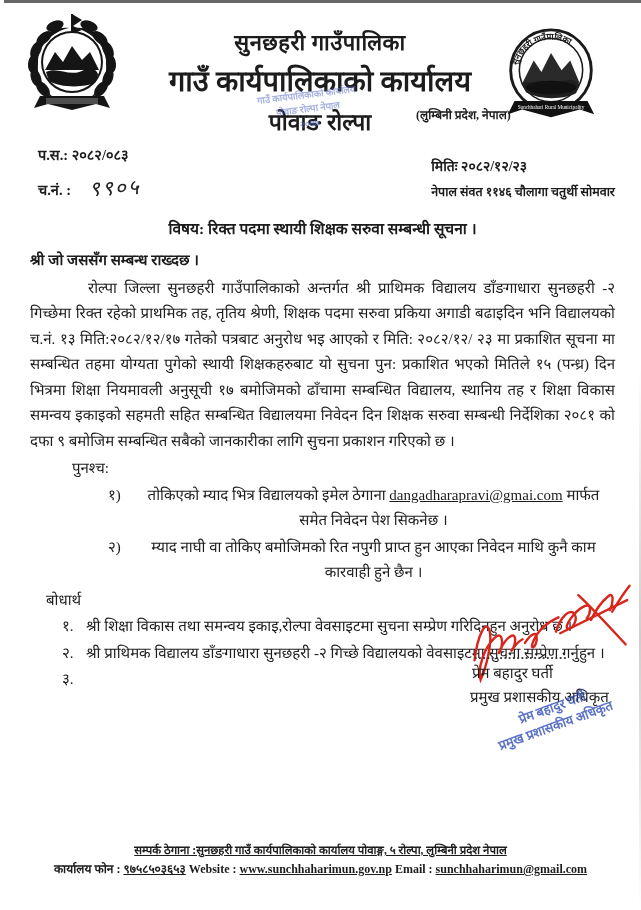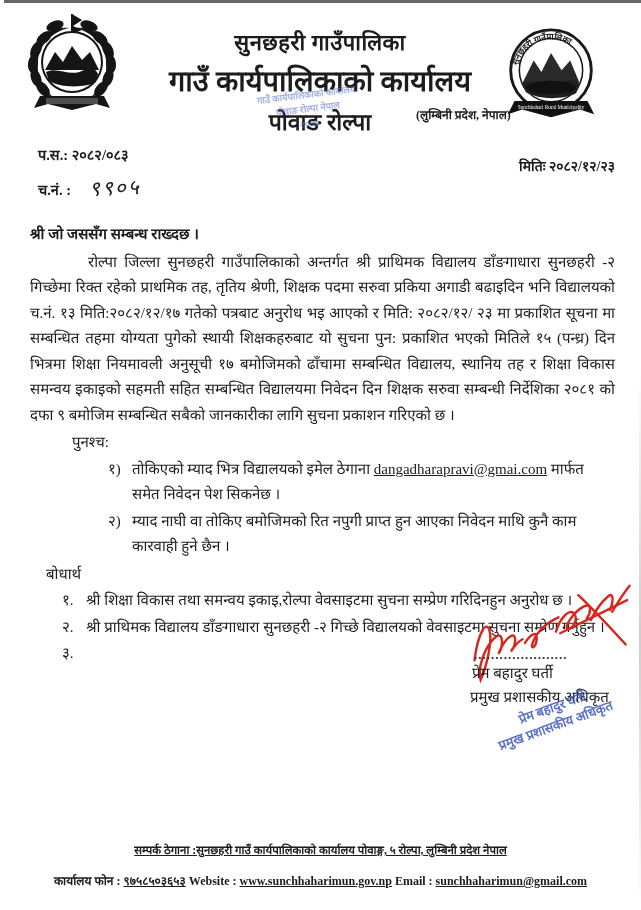--- a/index.html
+++ b/index.html
@@ -38,21 +38,21 @@
   .meta-right .samvat{font-size:12.5px;margin-top:8px;}
 
   
   .letter-body{position:absolute;left:30px;right:26px;top:216px;font-size:15px;line-height:1.7;}
   .subject{text-align:center;font-weight:bold;font-size:15.5px;}
   .salutation{margin-top:6px;font-weight:bold;font-size:15px;}
   .paragraph{text-align:justify;text-indent:58px;margin-top:2px;}
   .punashcha-label{margin-left:42px;margin-top:2px;}
   .num-item{display:flex;margin-left:78px;margin-top:1px;}
   .num-item .num{flex:0 0 24px;}
-  .num-item .txt{flex:1;text-align:left;}
+  .num-item .txt{flex:1;text-align:center;}
   .email-link{text-decoration:underline;}
   .bodhartha-label{margin-left:16px;margin-top:2px;}
   .b-item{display:flex;margin-left:32px;margin-top:1px;}
   .b-item .num{flex:0 0 24px;}
 
   
   .sig-block{position:absolute;left:470px;top:592px;width:170px;}
   .sig-scribble{position:absolute;left:-6px;top:-4px;width:178px;height:88px;transform:rotate(-6deg);}
   .sig-dots{position:absolute;left:4px;top:55px;font-size:13px;letter-spacing:1px;font-weight:bold;color:#333;}
   .sig-name{position:absolute;left:2px;top:70px;font-size:15px;white-space:nowrap;}
@@ -61,21 +61,21 @@
     position:absolute;left:26px;top:128px;width:200px;
     transform:rotate(-20deg);transform-origin:left center;
     opacity:.78;font-size:13px;font-weight:bold;line-height:1.35;
     white-space:nowrap;pointer-events:none;
   }
   .ink-stamp-sig .s1{margin-left:28px;}
 
   
   .footer{position:absolute;left:0;right:0;top:842px;text-align:center;font-weight:bold;}
   .f1{font-size:11.5px;text-decoration:underline;}
-  .f2{font-size:12px;margin-top:15px;}
+  .f2{font-size:12px;margin-top:3px;}
   .f2 .u{text-decoration:underline;}
   .f2 .lat{font-family:"Liberation Serif","DejaVu Serif",serif;}
 </style>
 </head>
 <body>
 
 <div class="page">
   <div class="scan-topline"></div>
   <div class="scan-edge"></div>
 
@@ -155,23 +155,25 @@
     <div class="row2">
       <span>च.नं. :</span>
       <span class="hand-number">९९०५</span>
     </div>
   </div>
   <div class="meta-right">
     <div class="date">
       <span>मितिः</span>
       <span>२०८२/१२/२३</span>
     </div>
+    <div class="samvat">नेपाल संवत ११४६ चौलागा चतुर्थी सोमवार</div>
   </div>
 
   <div class="letter-body">
+    <div class="subject">विषय: रिक्त पदमा स्थायी शिक्षक सरुवा सम्बन्धी सूचना ।</div>
     <div class="salutation">श्री जो जससँग सम्बन्ध राख्दछ ।</div>
     <div class="paragraph">रोल्पा जिल्ला सुनछहरी गाउँपालिकाको अन्तर्गत श्री प्राथिमक विद्यालय डाँङगाधारा सुनछहरी -२ गिच्छेमा रिक्त रहेको प्राथमिक तह, तृतिय श्रेणी, शिक्षक पदमा सरुवा प्रकिया अगाडी बढाइदिन भनि विद्यालयको  च.नं. १३ मिति:२०८२/१२/१७ गतेको पत्रबाट अनुरोध भइ आएको र मिति: २०८२/१२/ २३ मा प्रकाशित सूचना मा सम्बन्धित तहमा योग्यता पुगेको स्थायी शिक्षकहरुबाट यो सुचना पुन: प्रकाशित भएको मितिले १५ (पन्ध्र) दिन भित्रमा शिक्षा नियमावली अनुसूची १७ बमोजिमको ढाँचामा सम्बन्धित विद्यालय, स्थानिय तह र शिक्षा विकास समन्वय इकाइको सहमती सहित सम्बन्धित विद्यालयमा निवेदन दिन शिक्षक सरुवा सम्बन्धी निर्देशिका २०८१ को दफा ९ बमोजिम सम्बन्धित सबैको जानकारीका लागि  सुचना प्रकाशन गरिएको छ ।</div>
 
     <div class="punashcha-label">पुनश्च:</div>
     <div class="num-item">
       <span class="num">१)</span>
       <span class="txt"><span>तोकिएको म्याद भित्र विद्यालयको इमेल ठेगाना </span><span class="email-link">dangadharapravi@gmai.com</span><span> मार्फत समेत निवेदन पेश सिकनेछ ।</span></span>
     </div>
     <div class="num-item">
       <span class="num">२)</span>

